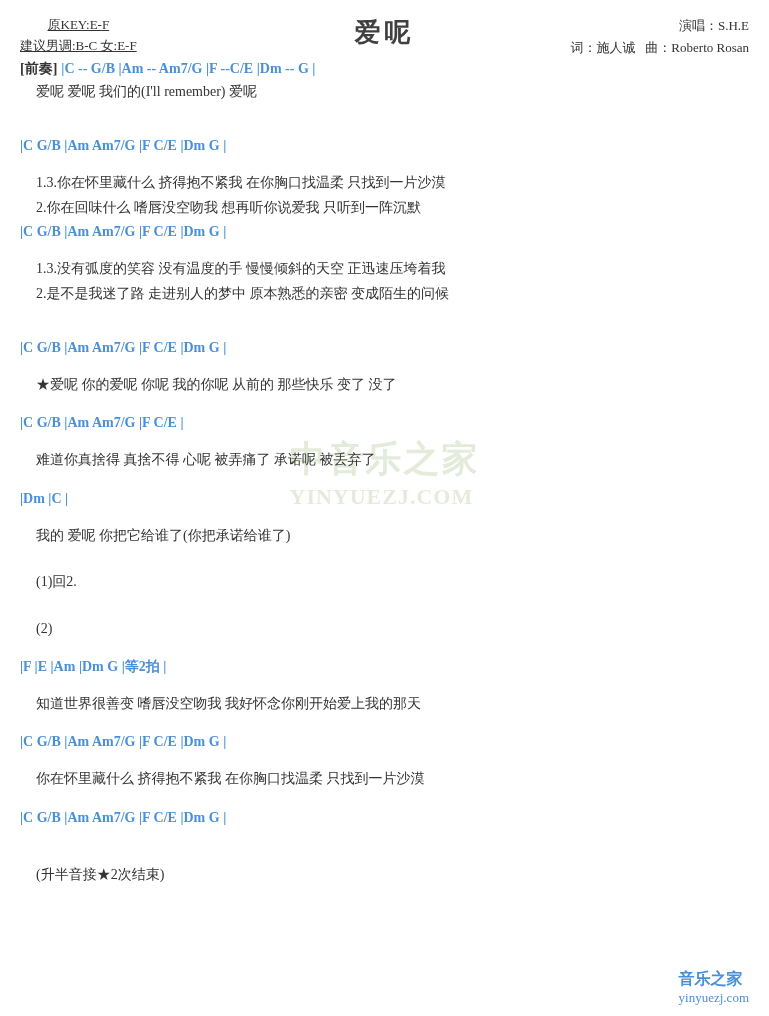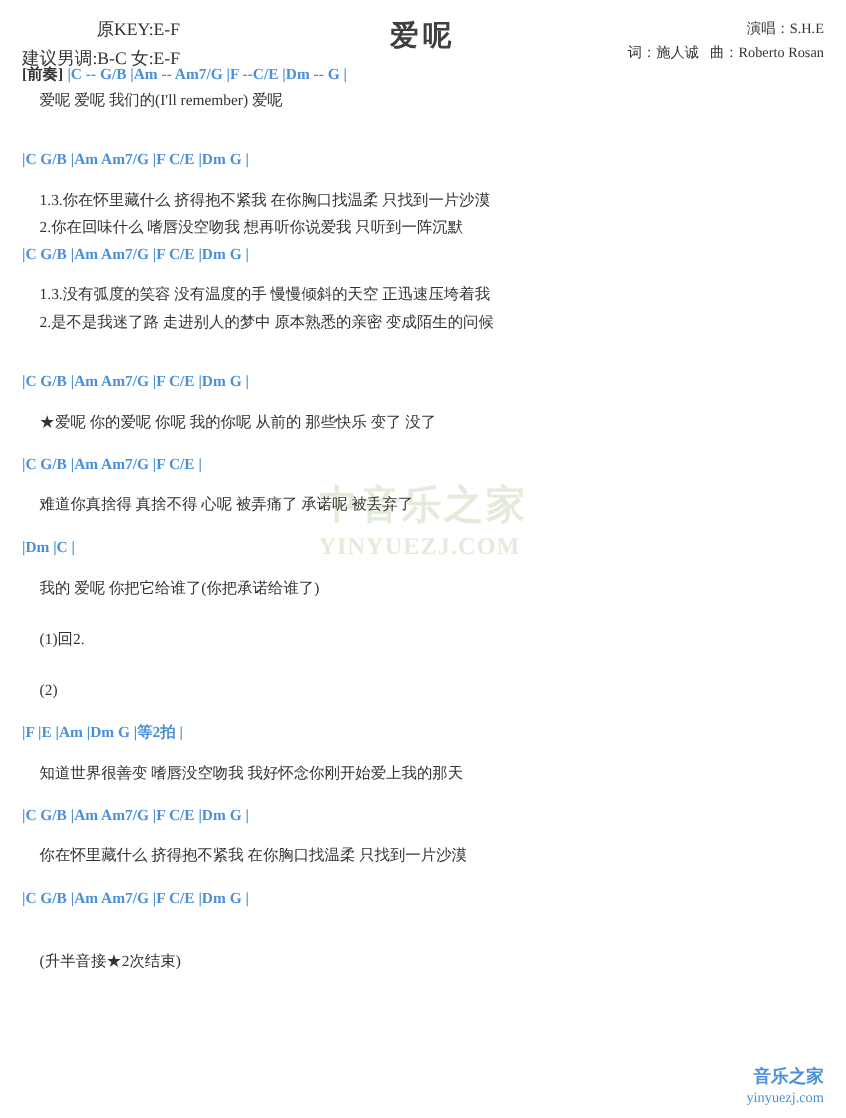--- a/index.html
+++ b/index.html
@@ -14,24 +14,25 @@
     }
     .header-area {
       text-align: center;
       position: relative;
       margin-bottom: 8px;
     }
     .key-info {
       position: absolute;
       left: 0;
       top: 0;
-      font-size: 16px;
+      font-size: 13px;
       color: #333;
-      text-align: right;
+      text-align: center;
       line-height: 1.6;
+      text-decoration: underline;
     }
     .song-title {
       font-size: 26px;
       font-weight: bold;
       color: #404040;
       letter-spacing: 4px;
     }
     .artist-info {
       position: absolute;
       right: 0;
@@ -74,21 +75,20 @@
       pointer-events: none;
       font-weight: bold;
       z-index: 10;
     }
     .footer-logo {
       position: absolute;
       bottom: 10px;
       right: 20px;
       font-size: 13px;
       color: #4a90d9;
-      text-align: right;
     }
     .footer-logo .logo-cn {
       font-size: 16px;
       font-weight: bold;
     }
     .content {
       position: relative;
     }
   </style>
 </head>

